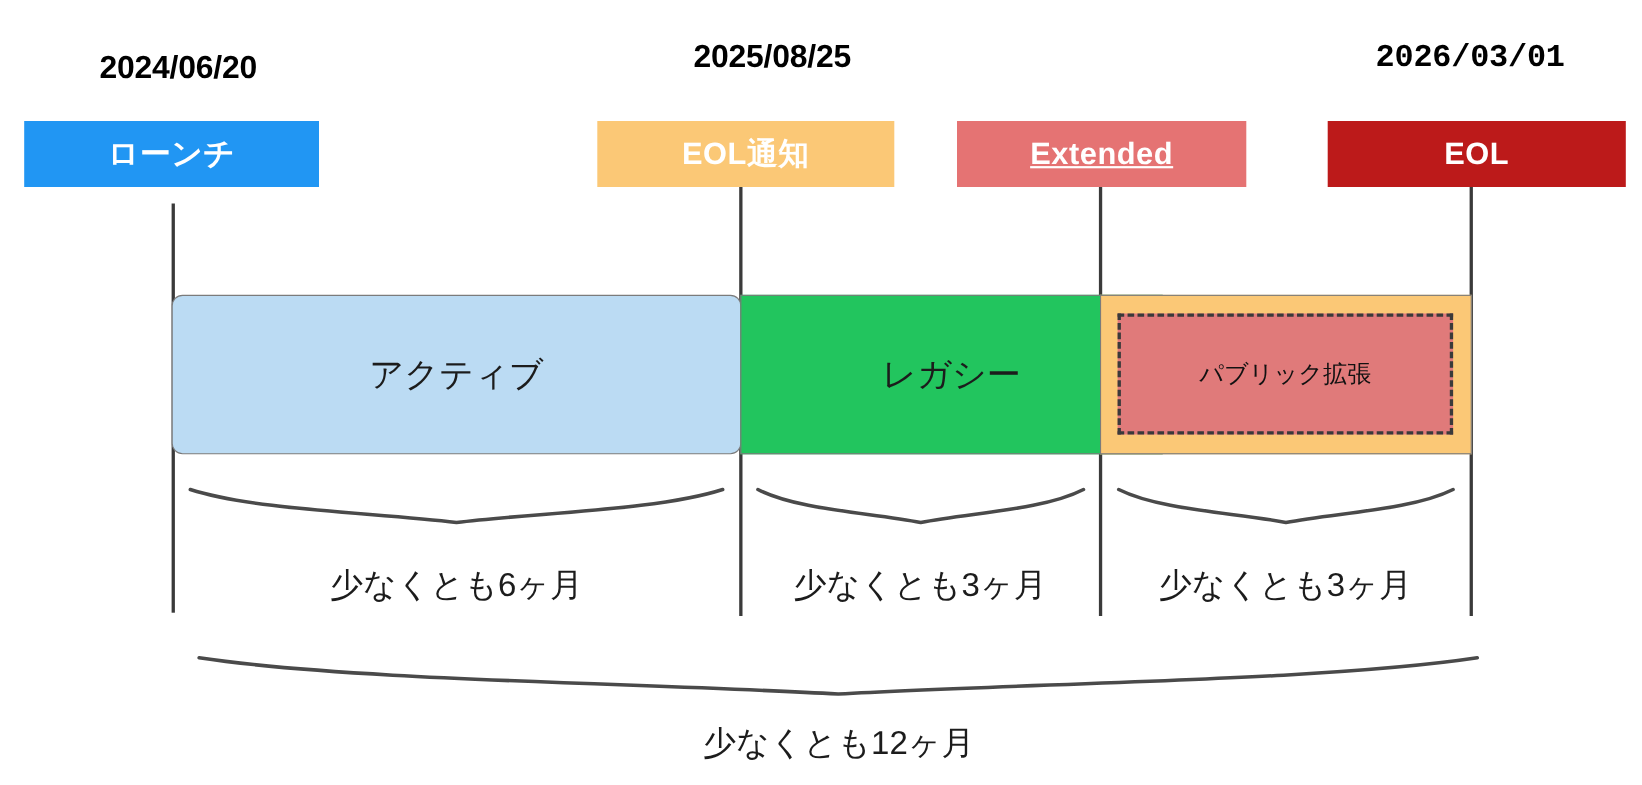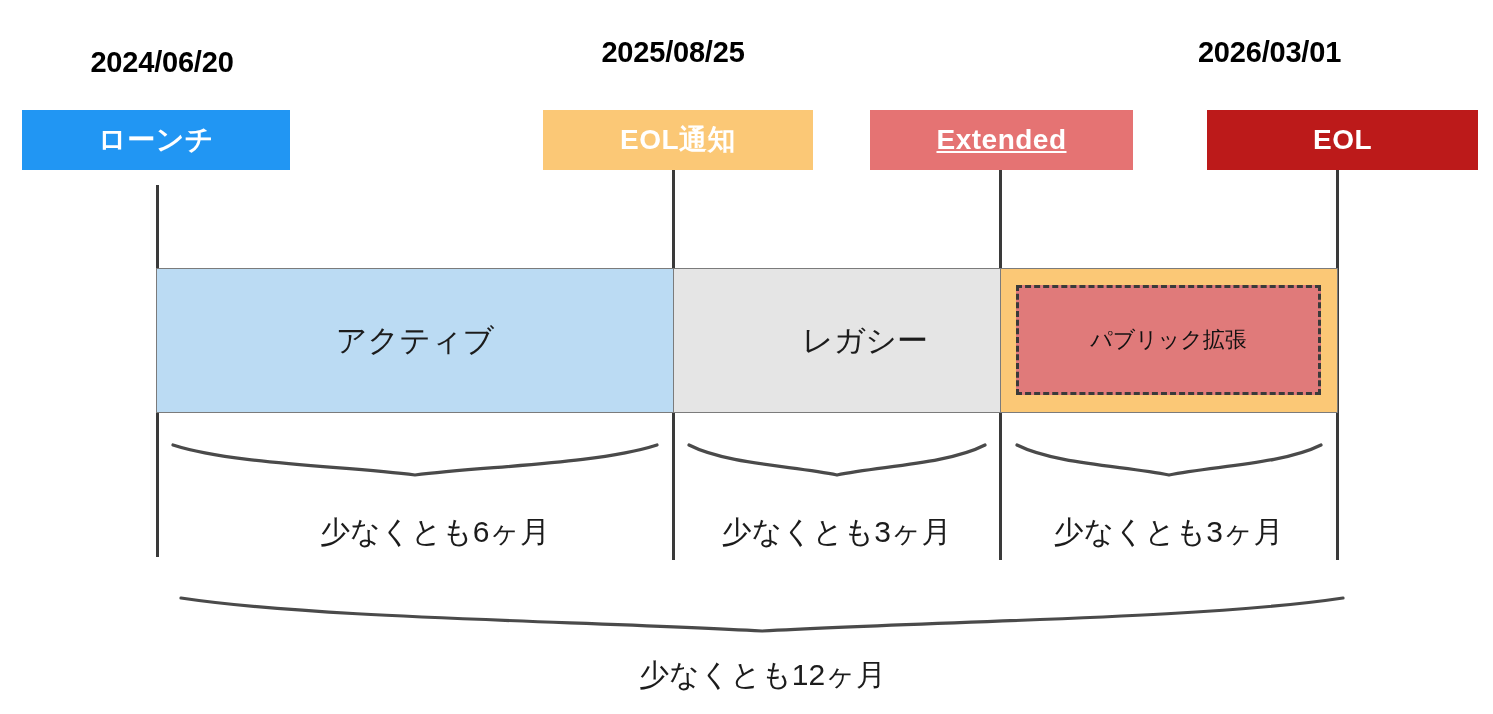--- a/index.html
+++ b/index.html
@@ -97,36 +97,36 @@
     text-align: center;
     white-space: nowrap;
   }
 </style>
 </head>
 <body>
 
 <div id="canvas">
 
   <div class="date-label" style="left:28px; width:268px; top:36px;margin-top:10px;">2024/06/20</div>
-  <div class="date-label" style="left:538px; width:270px; top:36px;">2025/08/25</div>
-  <div class="date-label" style="left:1137px; width:265px; top:36px;">2026/03/01</div>
+  <div class="date-label" style="left:567px; width:270px; top:36px;">2025/08/25</div>
+  <div class="date-label" style="left:1204px; width:265px; top:36px;font-family:Liberation Mono, monospace;">2026/03/01</div>
 
   <div class="milestone-badge" style="left:543px; width:270px; top:110px; background:#FBC876;">EOL通知</div>
   <div class="milestone-badge" style="left:22px; width:268px; top:110px; background:#2196F3;">ローンチ</div>
   <div class="milestone-badge" style="left:870px; width:263px; top:110px; background:#E57373;text-decoration:underline;">Extended</div>
   <div class="milestone-badge" style="left:1207px; width:271px; top:110px; background:#BC1A1A;">EOL</div>
 
   <div class="guide-line" style="left:156px; top:185px; height:372px;"></div>
   <div class="guide-line" style="left:672px; top:170px; height:390px;"></div>
   <div class="guide-line" style="left:999px; top:170px; height:390px;"></div>
   <div class="guide-line" style="left:1336px; top:170px; height:390px;"></div>
 
-  <div class="phase-bar" style="left:156px; top:268px; width:518px; height:145px; background:#BBDBF3;">アクティブ</div>
+  <div class="phase-bar" style="left:156px; top:268px; width:518px; height:145px; background:#BBDBF3;border-radius:10px;">アクティブ</div>
 
-  <div class="phase-bar" style="left:673px; top:268px; width:384px; height:145px; background:#e5e5e5;">レガシー</div>
+  <div class="phase-bar" style="left:673px; top:268px; width:384px; height:145px; background:#22c55e;">レガシー</div>
 
   <div class="phase-bar" style="left:1000px; top:268px; width:338px; height:145px; background:#FBC876;"></div>
 
   <div class="inner-box" style="left:1016px; top:285px; width:305px; height:110px; background:#E07A7A;">
     <span>パブリック拡張</span>
   </div>
 
   <div class="brace" style="left:172px; top:442px; width:486px; height:40px;">
     <svg width="486" height="40" viewBox="0 0 486 40" fill="none" aria-hidden="true">
       <path d="M1 3 C 60 22, 170 24, 243 33 C 316 24, 426 22, 485 3" stroke="#4a4a4a" stroke-width="3.2" fill="none" stroke-linecap="round"></path>
@@ -138,21 +138,21 @@
       <path d="M1 3 C 38 22, 105 24, 149 33 C 193 24, 260 22, 297 3" stroke="#4a4a4a" stroke-width="3.2" fill="none" stroke-linecap="round"></path>
     </svg>
   </div>
 
   <div class="brace" style="left:1016px; top:442px; width:306px; height:40px;">
     <svg width="306" height="40" viewBox="0 0 306 40" fill="none" aria-hidden="true">
       <path d="M1 3 C 39 22, 108 24, 153 33 C 198 24, 267 22, 305 3" stroke="#4a4a4a" stroke-width="3.2" fill="none" stroke-linecap="round"></path>
     </svg>
   </div>
 
-  <div class="duration-label" style="left:157px; width:516px; top:512px;margin-left:20px;">少なくとも6ヶ月</div>
+  <div class="duration-label" style="left:157px; width:516px; top:512px;">少なくとも6ヶ月</div>
   <div class="duration-label" style="left:673px; width:327px; top:512px;">少なくとも3ヶ月</div>
   <div class="duration-label" style="left:1000px; width:337px; top:512px;">少なくとも3ヶ月</div>
 
   <div class="brace" style="left:180px; top:595px; width:1165px; height:42px;">
     <svg width="1165" height="42" viewBox="0 0 1165 42" fill="none" aria-hidden="true">
       <path d="M1 3 C 140 24, 410 26, 582 36 C 754 26, 1024 24, 1163 3" stroke="#4a4a4a" stroke-width="3.2" fill="none" stroke-linecap="round"></path>
     </svg>
   </div>
 
   <div class="total-label" style="left:180px; width:1165px; top:655px;">少なくとも12ヶ月</div>

